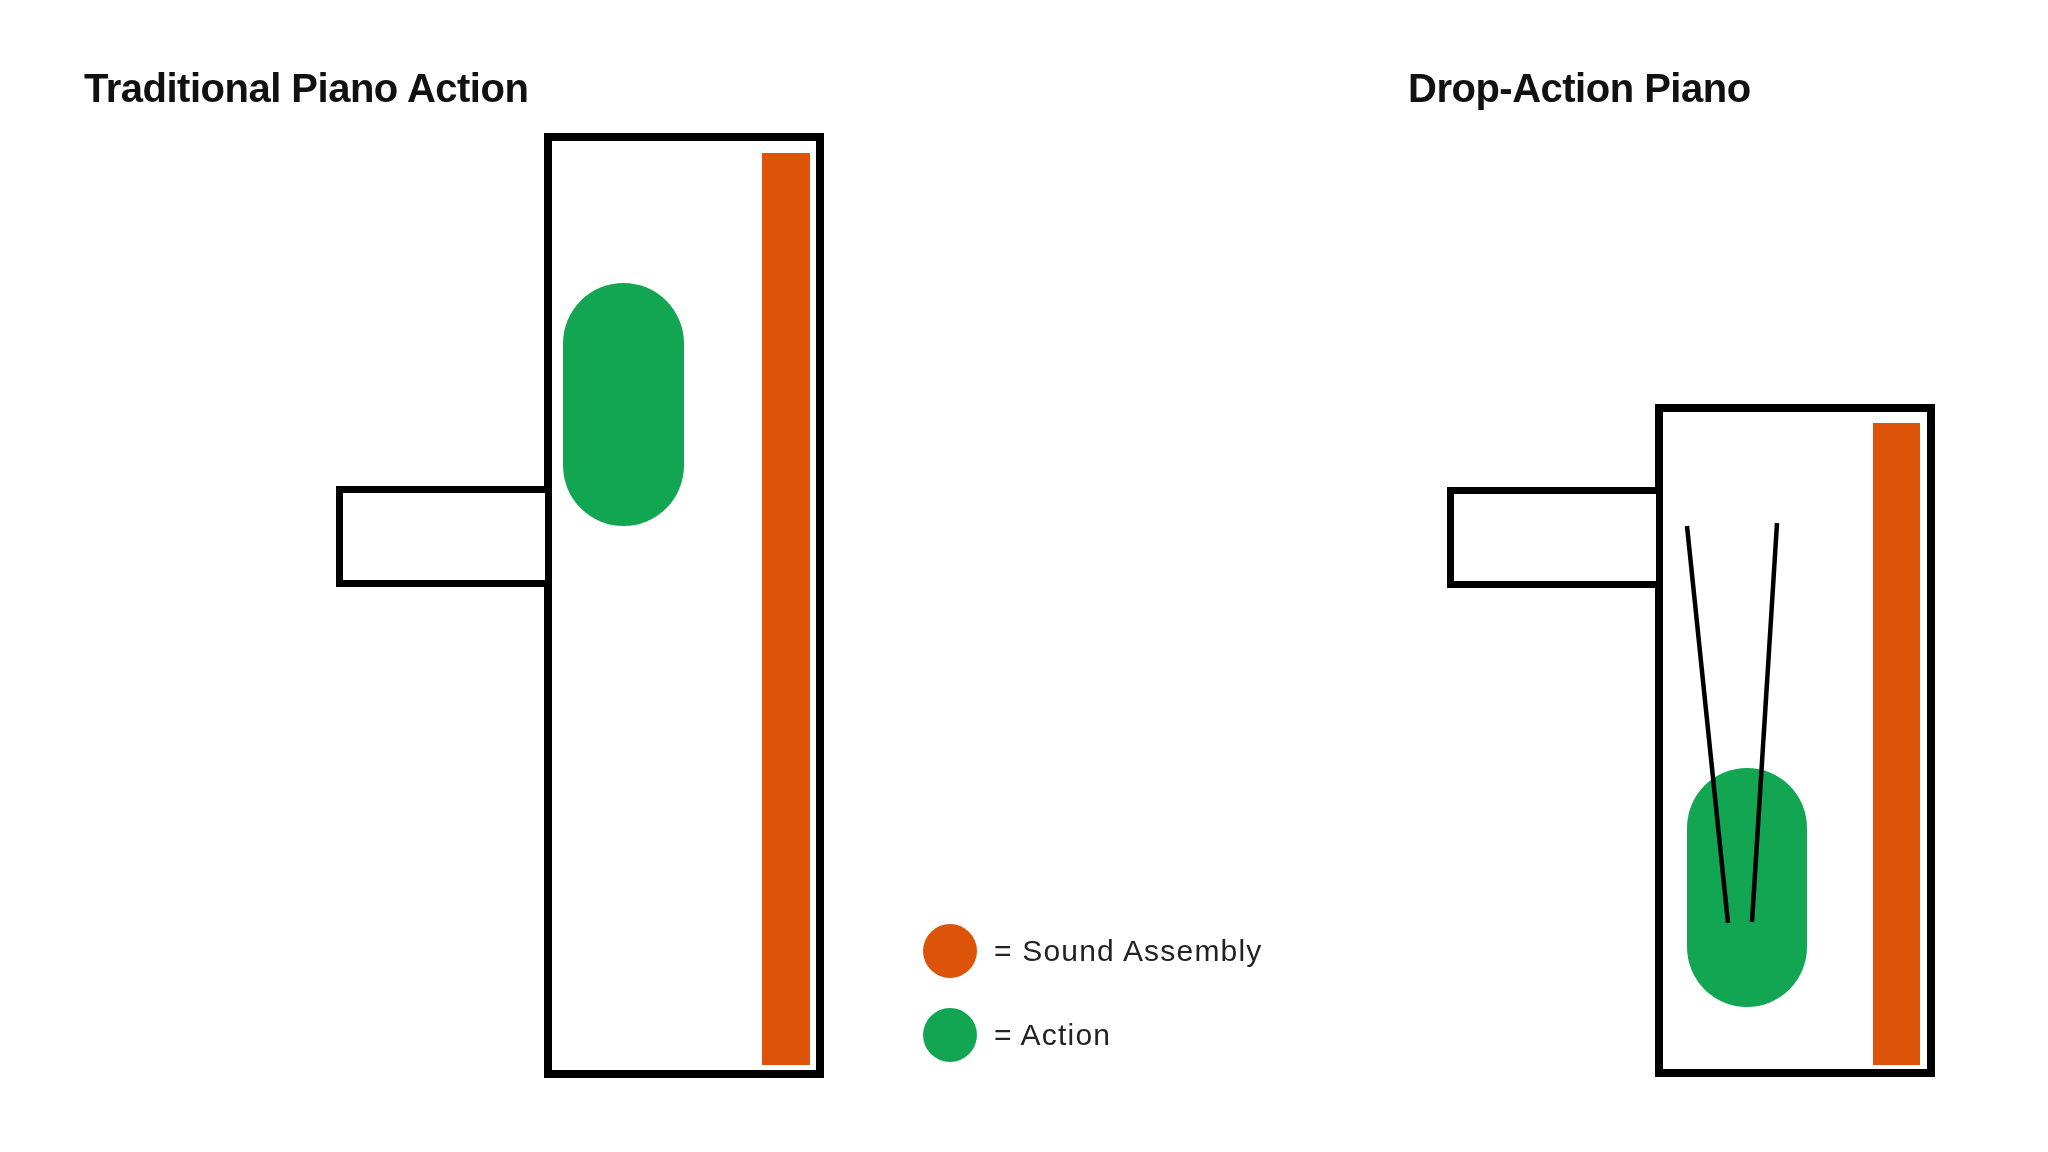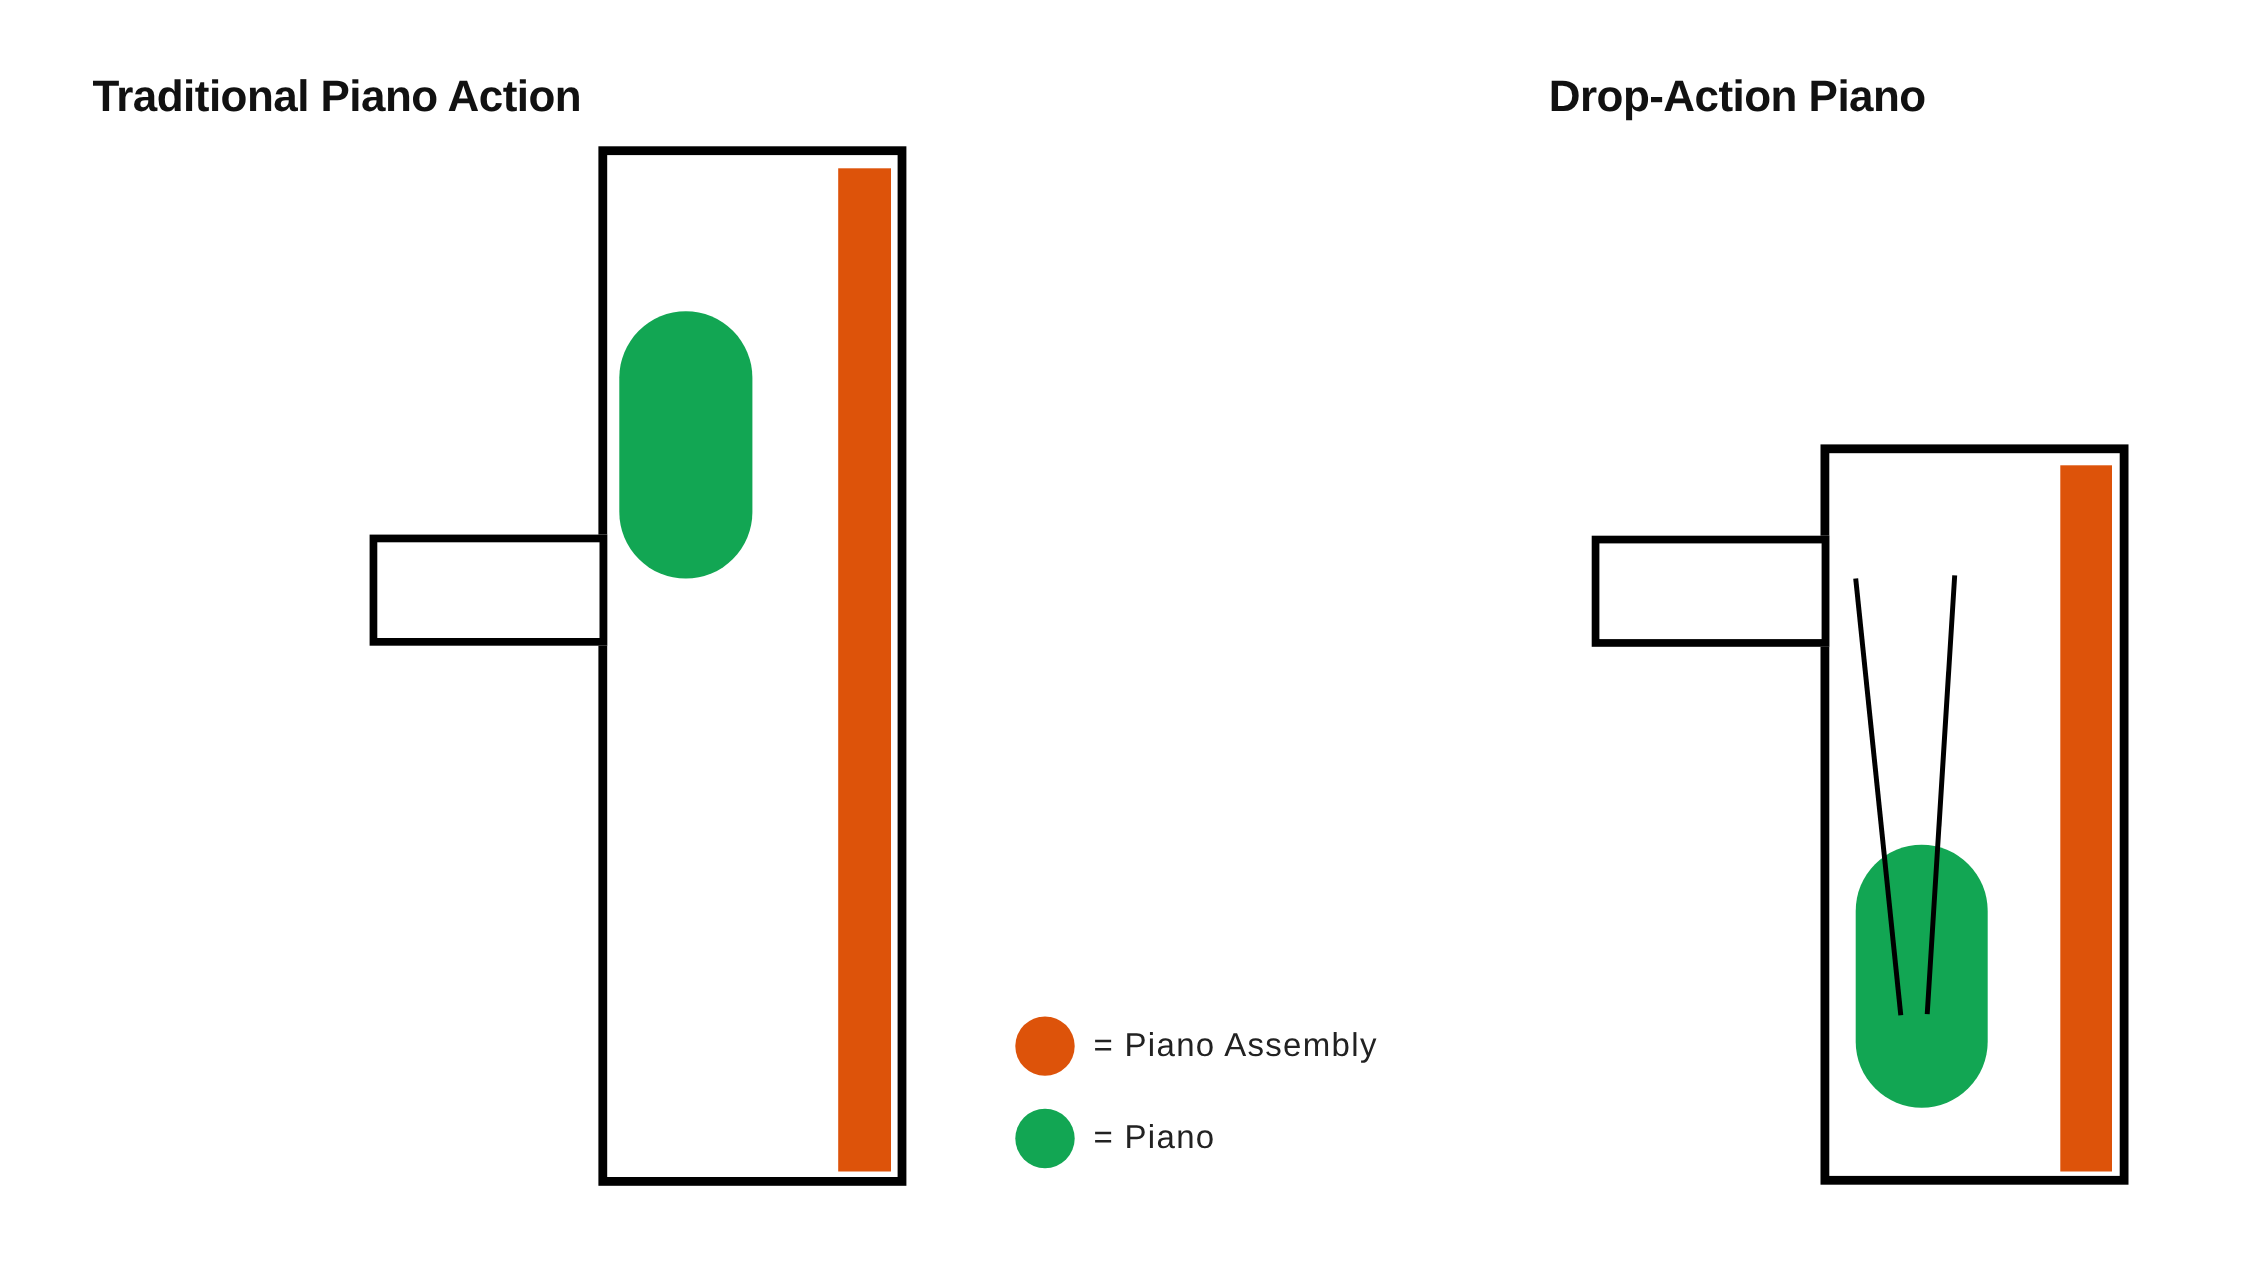--- a/index.html
+++ b/index.html
@@ -121,21 +121,21 @@
   <div class="action-pill action-right"></div>
   <svg class="linkage-svg" viewBox="0 0 280 673" aria-hidden="true">
     <line x1="32" y1="122" x2="73" y2="519"></line>
     <line x1="122" y1="119" x2="97" y2="518"></line>
   </svg>
   <div class="piano-key key-right"></div>
 
   <div class="legend">
     <div class="legend-row">
       <span class="legend-swatch swatch-sound-assembly"></span>
-      <span class="legend-label">= Piano Assembly</span>
+      <span class="legend-label">= Sound Assembly</span>
     </div>
     <div class="legend-row">
       <span class="legend-swatch swatch-action"></span>
-      <span class="legend-label">= Piano</span>
+      <span class="legend-label">= Action</span>
     </div>
   </div>
 
 </div>
 
 </body></html>

